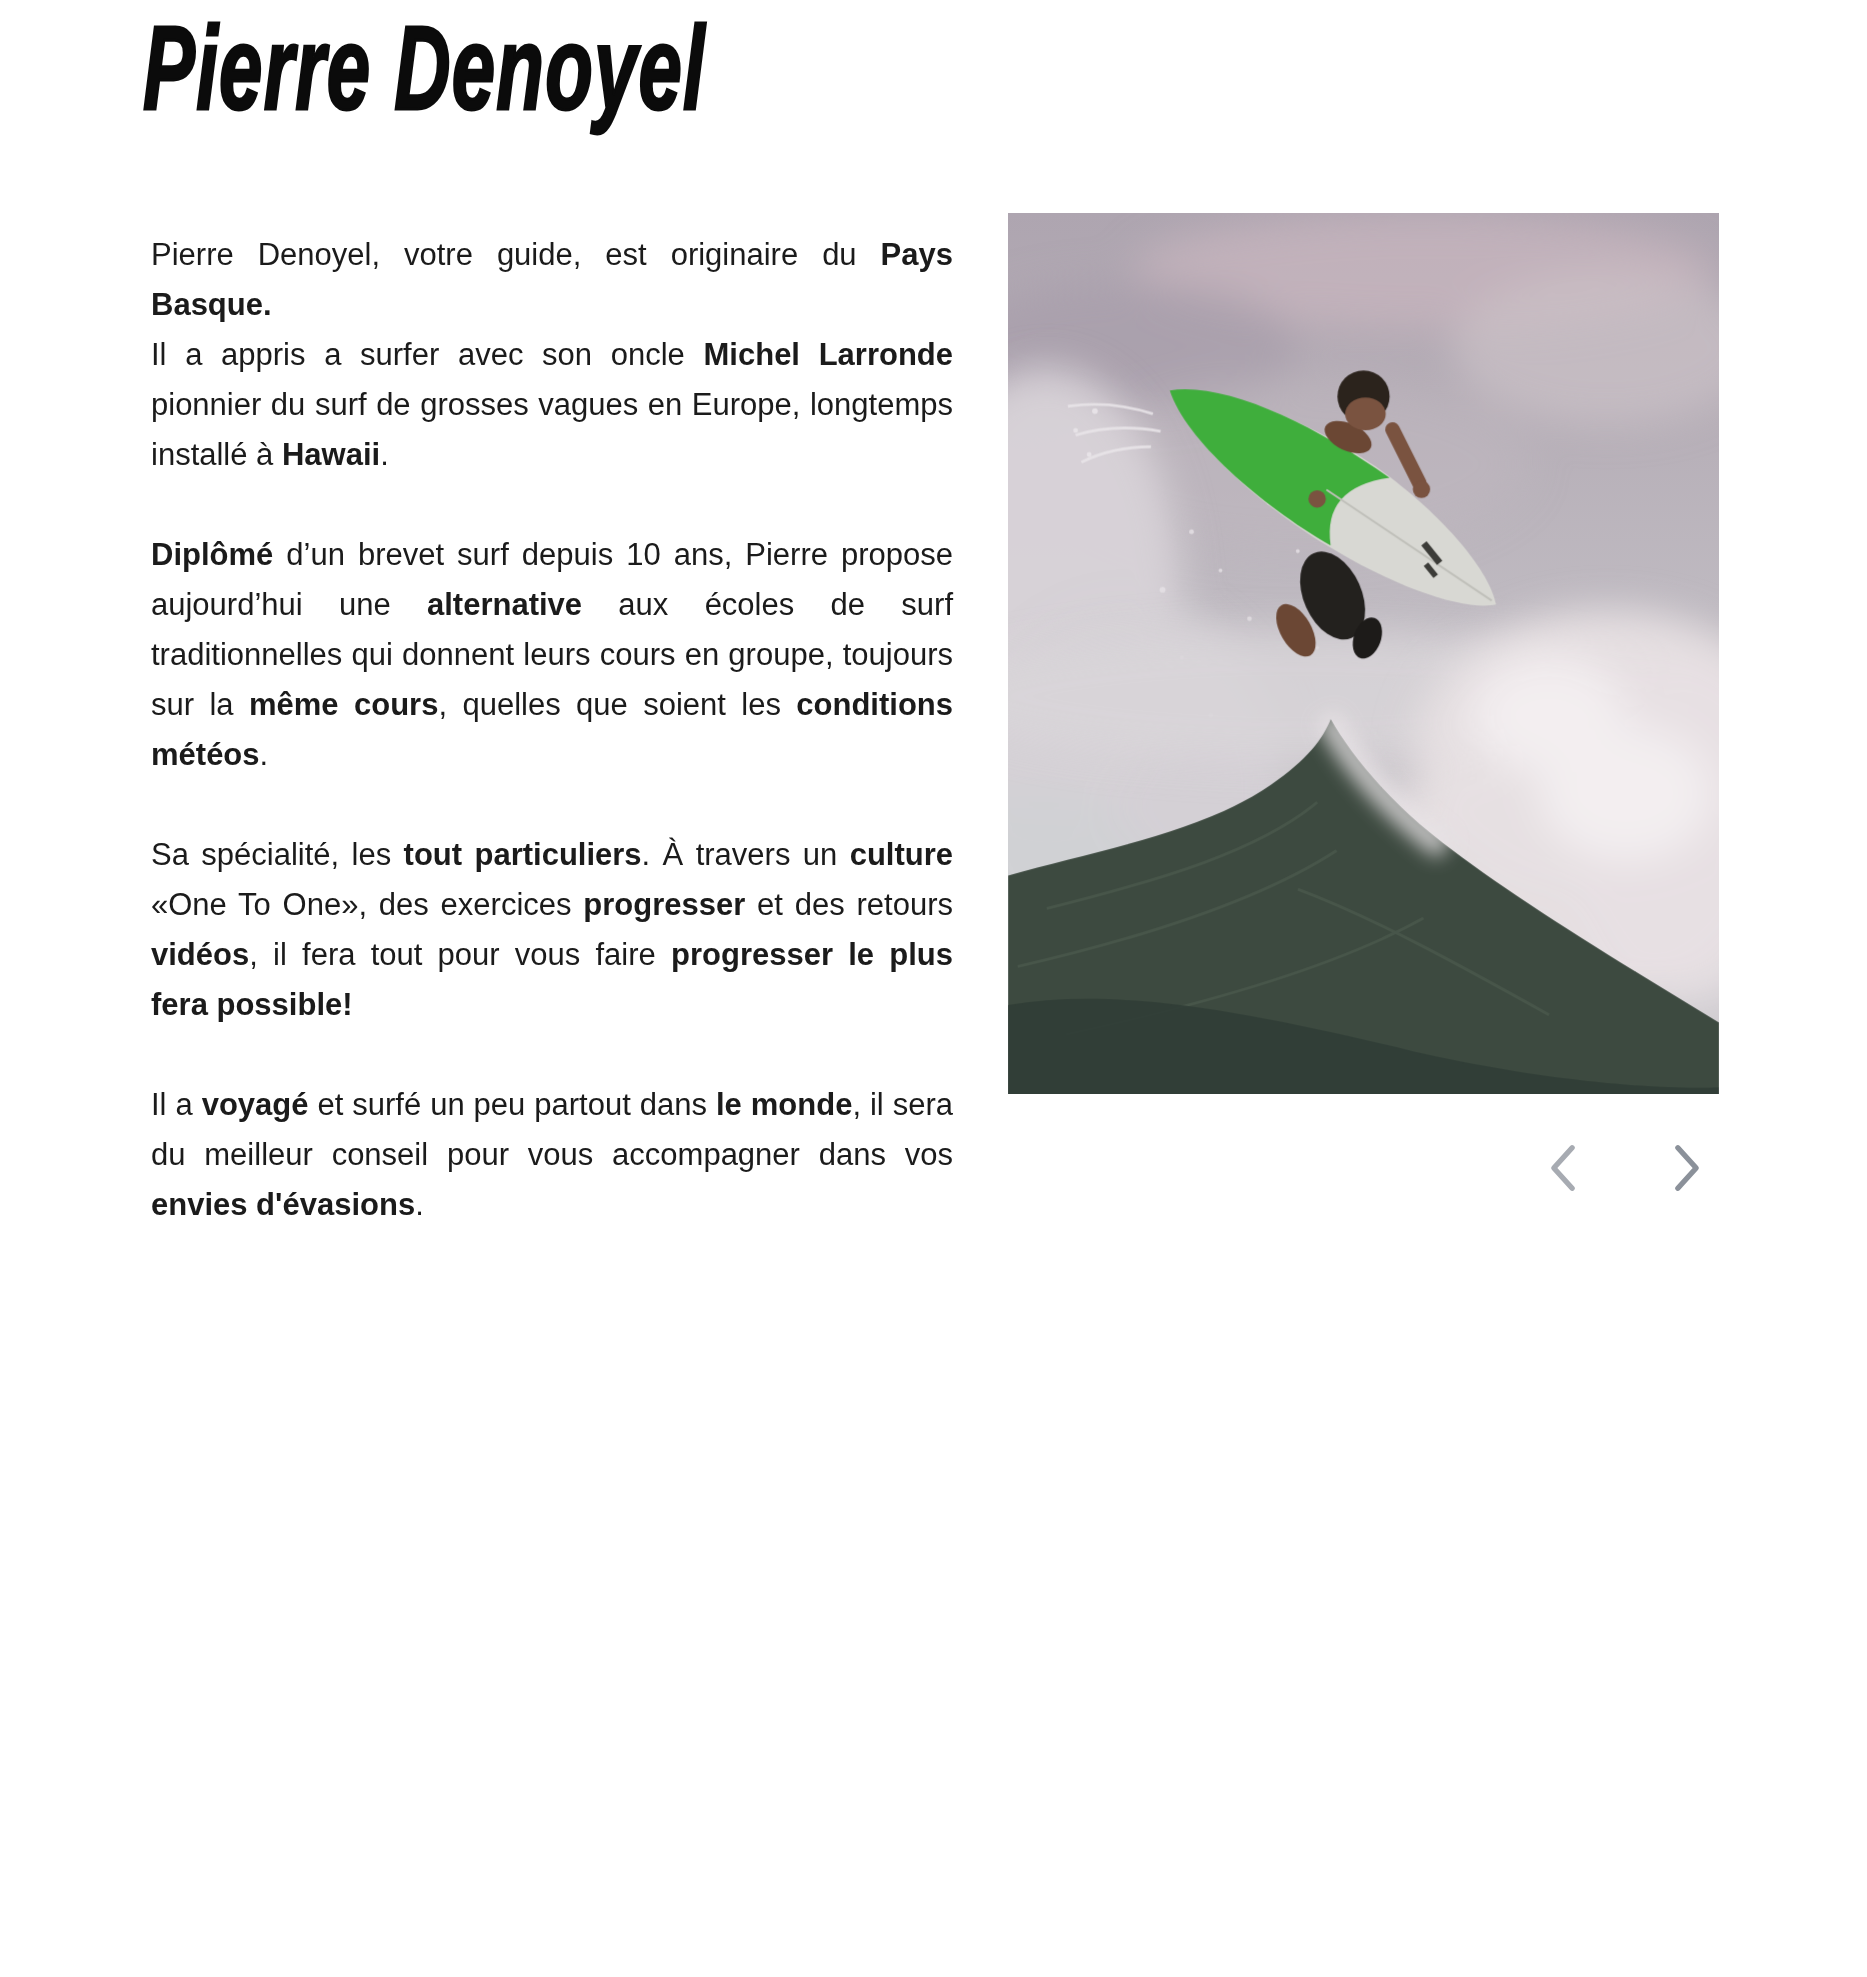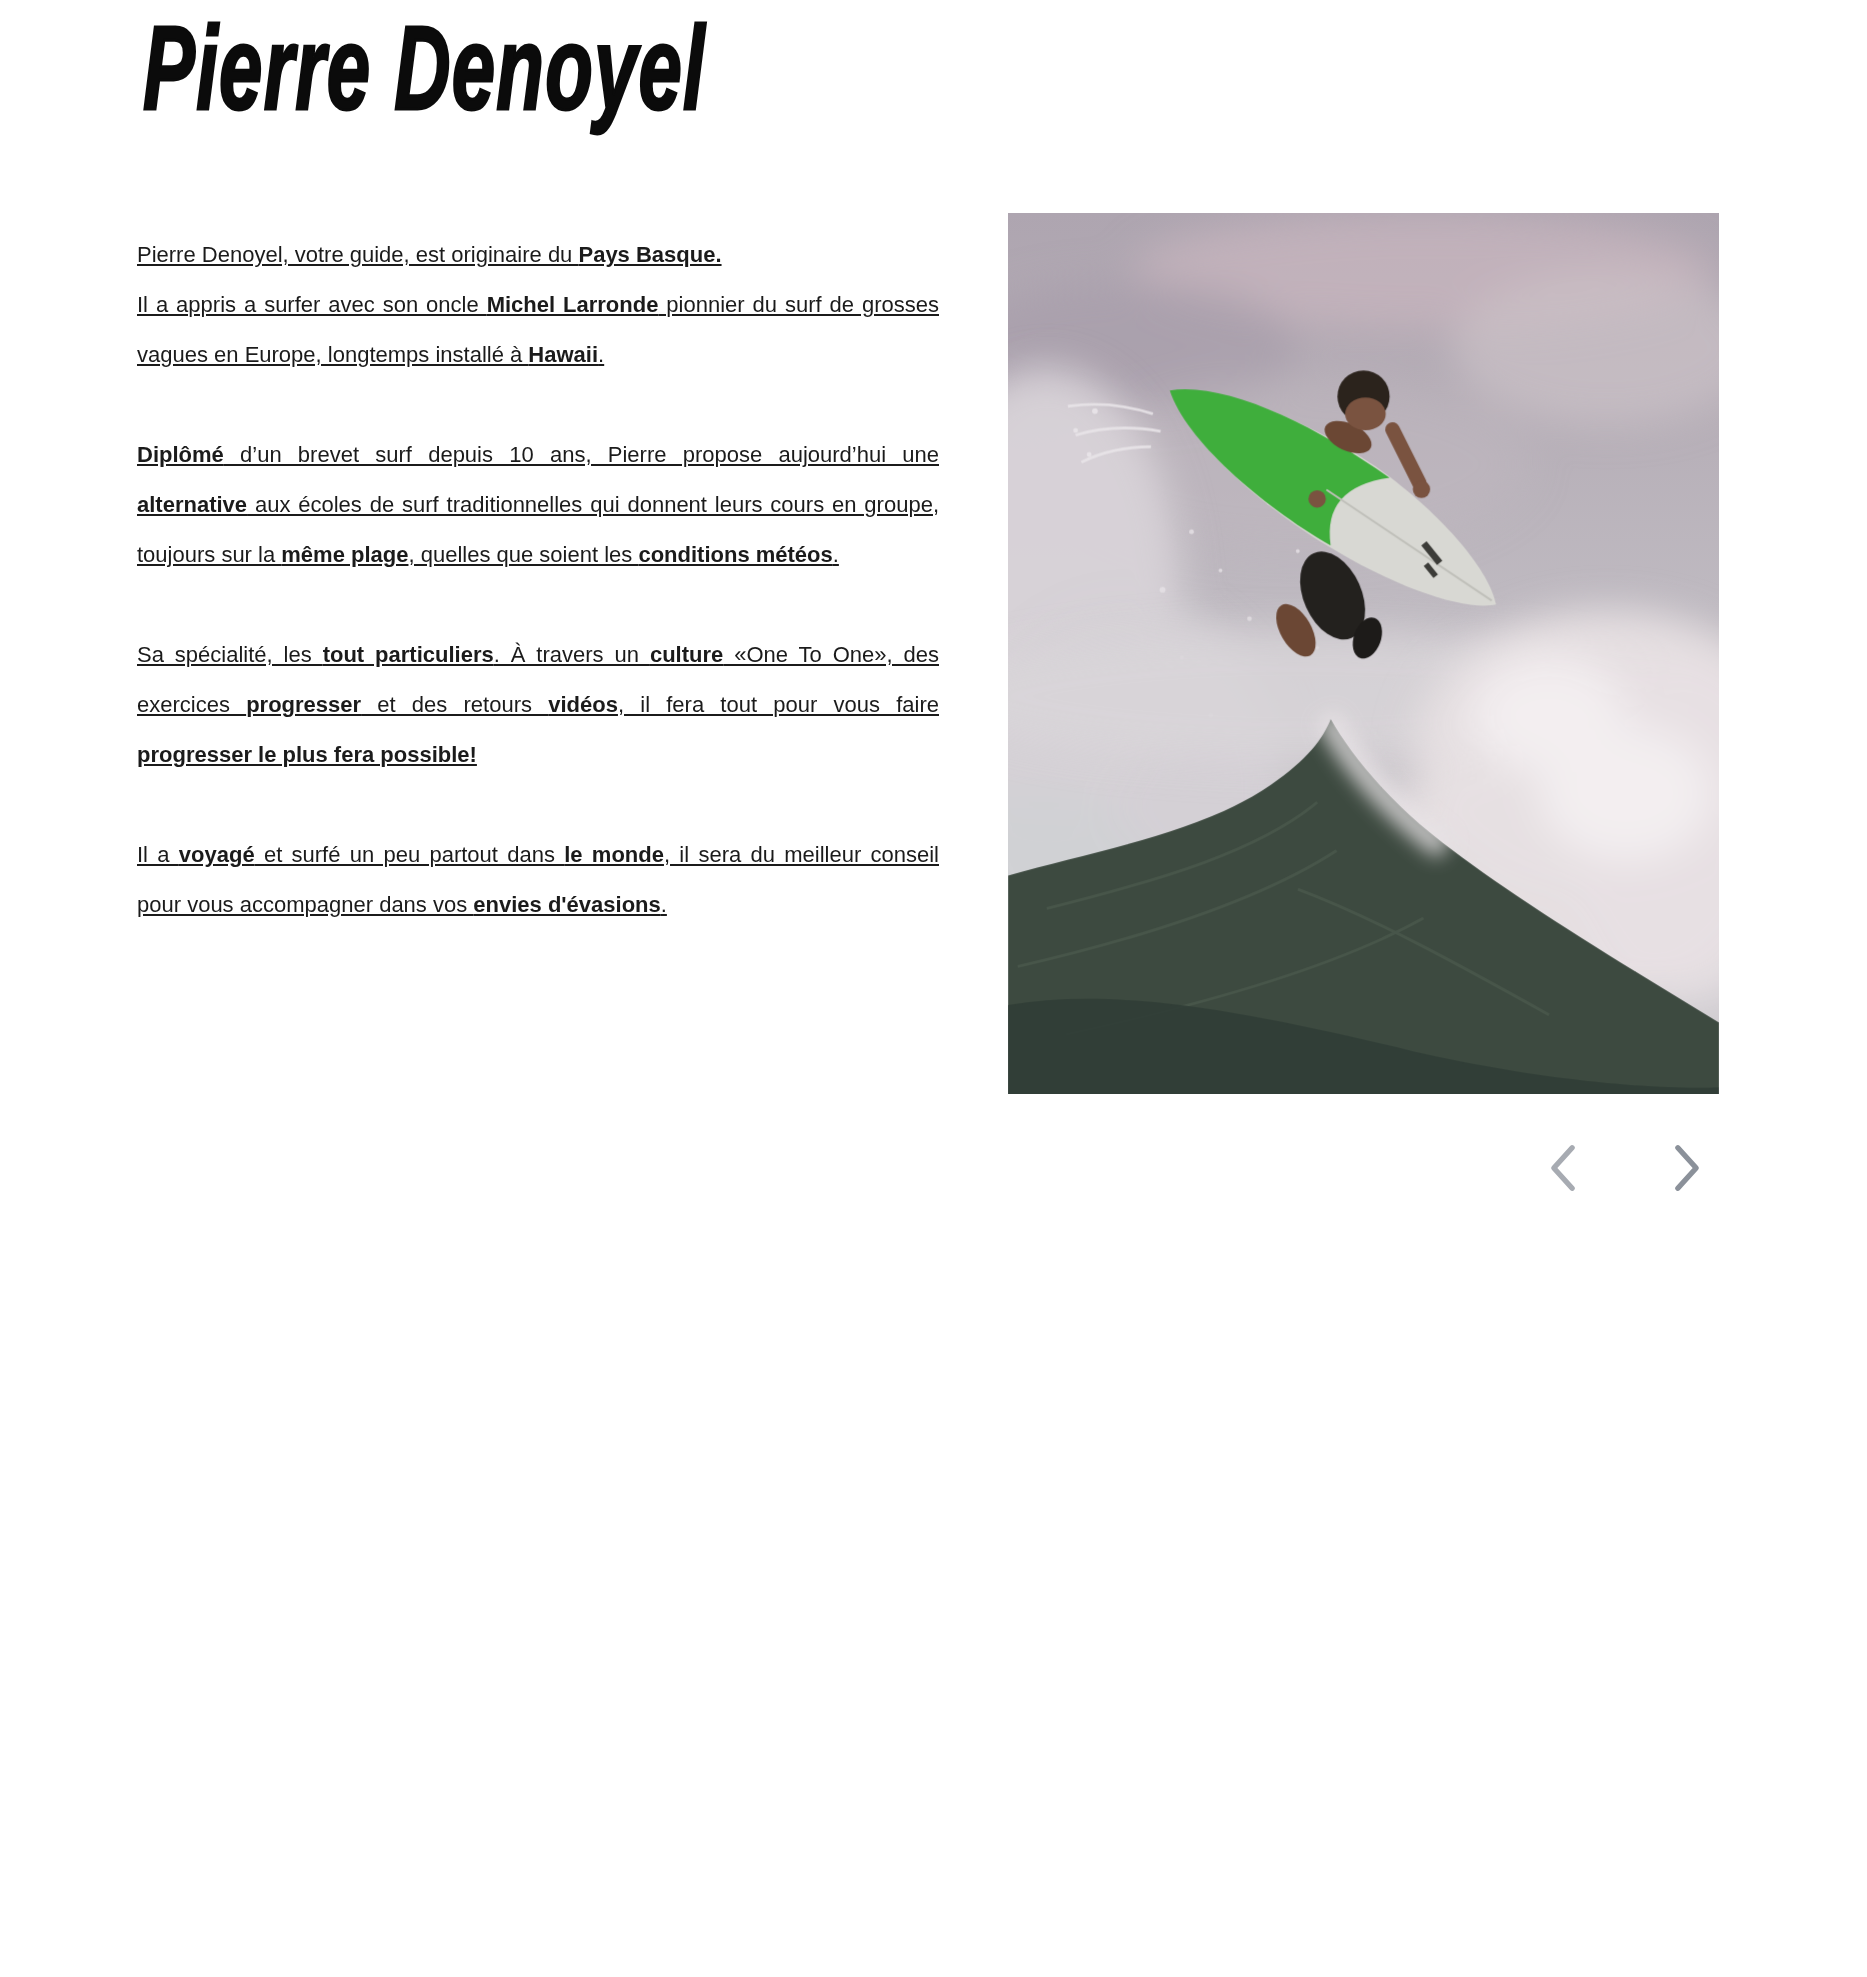--- a/index.html
+++ b/index.html
@@ -6,22 +6,22 @@
   .page{position:relative;width:1867px;height:1392px;background:#ffffff;overflow:hidden;
         font-family:"Liberation Sans",sans-serif;}
 
   
   .title{position:absolute;left:143px;top:3.9px;margin:0;white-space:nowrap;
          font-family:"Liberation Sans",sans-serif;font-style:italic;font-weight:bold;
          font-size:118px;line-height:1.1;color:#0b0b0b;-webkit-text-stroke:2.9px #0b0b0b;
          letter-spacing:1.9px;transform:scaleX(.66);transform-origin:left top;}
 
   
-  .bio{position:absolute;left:137px;top:230px;width:802px;color:#1b1b1b;
-       font-size:22px;line-height:50px;text-align:justify;text-decoration:underline;}
+  .bio{position:absolute;left:151px;top:230px;width:802px;color:#1b1b1b;
+       font-size:31px;line-height:50px;text-align:justify;}
   .bio p{margin:0 0 50px 0;}
   .bio b{font-weight:bold;}
 
   
   .photo{position:absolute;left:1008px;top:213px;width:711px;height:881px;margin:0;}
   .photo svg{display:block;width:100%;height:100%;}
 
   
   .nav{position:absolute;top:1141px;width:54px;height:54px;background:none;border:none;
        padding:0;margin:0;cursor:pointer;display:flex;align-items:center;justify-content:center;}
@@ -34,21 +34,21 @@
 </style>
 </head>
 <body>
 
 <div class="page">
 
   <h1 class="title">Pierre Denoyel</h1>
 
   <div class="bio">
       <p>Pierre Denoyel, votre guide, est originaire du <b>Pays Basque.</b><br>Il a appris a surfer avec son oncle <b>Michel Larronde</b> pionnier du surf de grosses vagues en Europe, longtemps installé à <b>Hawaii</b>.</p>
-      <p><b>Diplômé</b> d’un brevet surf depuis 10 ans, Pierre propose aujourd’hui une <b>alternative</b> aux écoles de surf traditionnelles qui donnent leurs cours en groupe, toujours sur la <b>même plage</b>, quelles que soient les <b>conditions météos</b>.</p>
+      <p><b>Diplômé</b> d’un brevet surf depuis 10 ans, Pierre propose aujourd’hui une <b>alternative</b> aux écoles de surf traditionnelles qui donnent leurs cours en groupe, toujours sur la <b>même cours</b>, quelles que soient les <b>conditions météos</b>.</p>
       <p>Sa spécialité, les <b>tout particuliers</b>. À travers un <b>culture</b> «One To One», des exercices <b>progresser</b> et des retours <b>vidéos</b>, il fera tout pour vous faire <b>progresser le plus fera possible!</b></p>
       <p>Il a <b>voyagé</b> et surfé un peu partout dans <b>le monde</b>, il sera du meilleur conseil pour vous accompagner dans vos <b>envies d'évasions</b>.</p>
     </div>
 
   <figure class="photo">
     <svg viewBox="0 0 736 912" preserveAspectRatio="none">
       <defs>
         <linearGradient id="sky" x1="0" y1="0" x2="0" y2="1">
           <stop offset="0" stop-color="#aea5b0"></stop>
           <stop offset="0.2" stop-color="#b5adb6"></stop>

